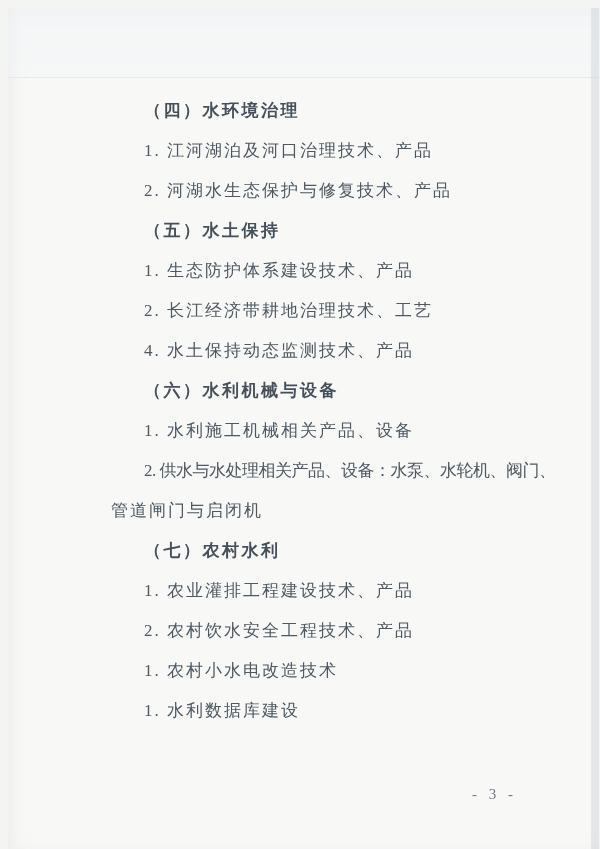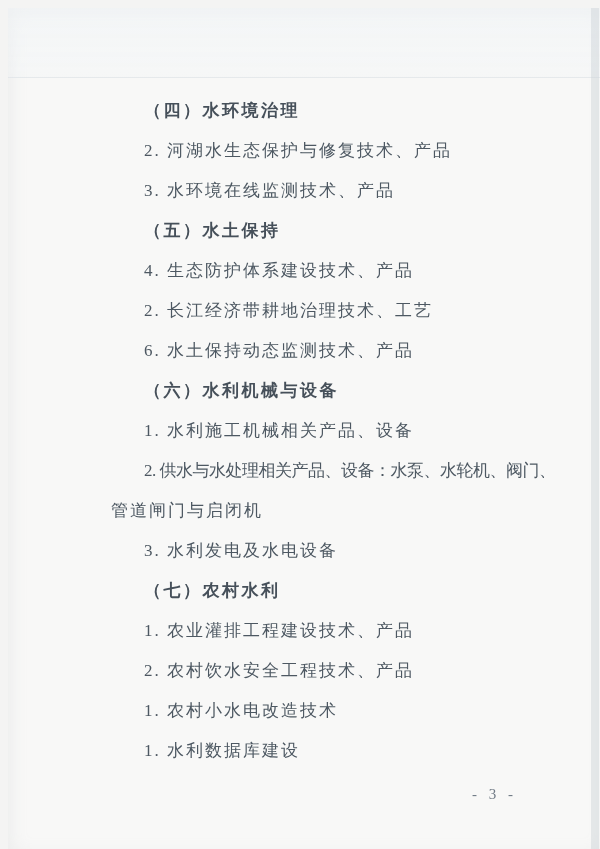--- a/index.html
+++ b/index.html
@@ -68,31 +68,30 @@
 </style>
 </head>
 <body>
 
 <div class="page">
   <div class="scan-band"></div>
   <div class="scan-seam-right"></div>
 
   <div class="content" id="content">
       <div class="heading">（四）水环境治理</div>
+      <div class="line first">1. 江河湖泊及河口治理技术、产品</div>
       <div class="line first">2. 河湖水生态保护与修复技术、产品</div>
-      <div class="line first">3. 水环境在线监测技术、产品</div>
       <div class="heading">（五）水土保持</div>
-      <div class="line first">4. 生态防护体系建设技术、产品</div>
+      <div class="line first">1. 生态防护体系建设技术、产品</div>
       <div class="line first">2. 长江经济带耕地治理技术、工艺</div>
-      <div class="line first">6. 水土保持动态监测技术、产品</div>
+      <div class="line first">4. 水土保持动态监测技术、产品</div>
       <div class="heading">（六）水利机械与设备</div>
       <div class="line first">1. 水利施工机械相关产品、设备</div>
       <div class="line first tight">2. 供水与水处理相关产品、设备：水泵、水轮机、阀门、</div>
       <div class="line cont">管道闸门与启闭机</div>
-      <div class="line first">3. 水利发电及水电设备</div>
       <div class="heading">（七）农村水利</div>
       <div class="line first">1. 农业灌排工程建设技术、产品</div>
       <div class="line first">2. 农村饮水安全工程技术、产品</div>
       <div class="line first">1. 农村小水电改造技术</div>
       <div class="line first">1. 水利数据库建设</div>
     </div>
 
   <div class="footer">- 3 -</div>
 </div>
 

